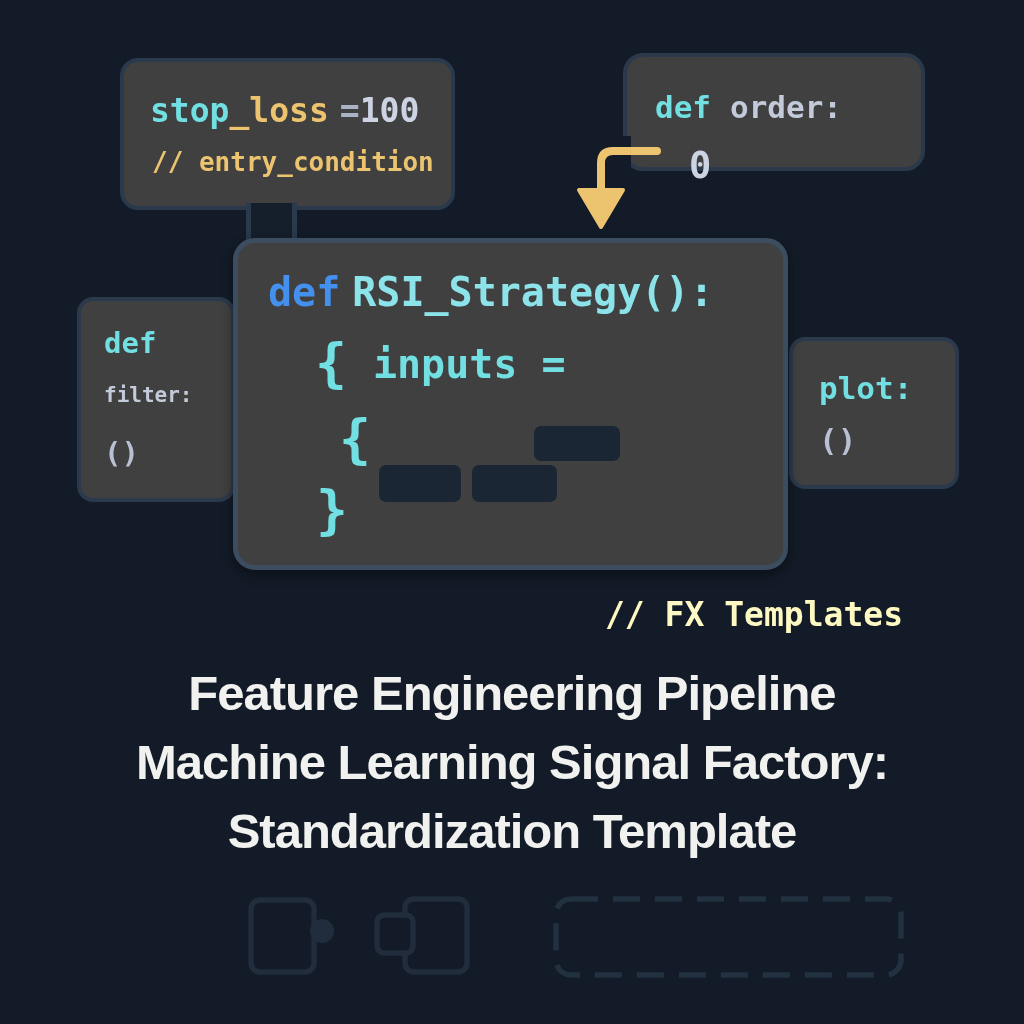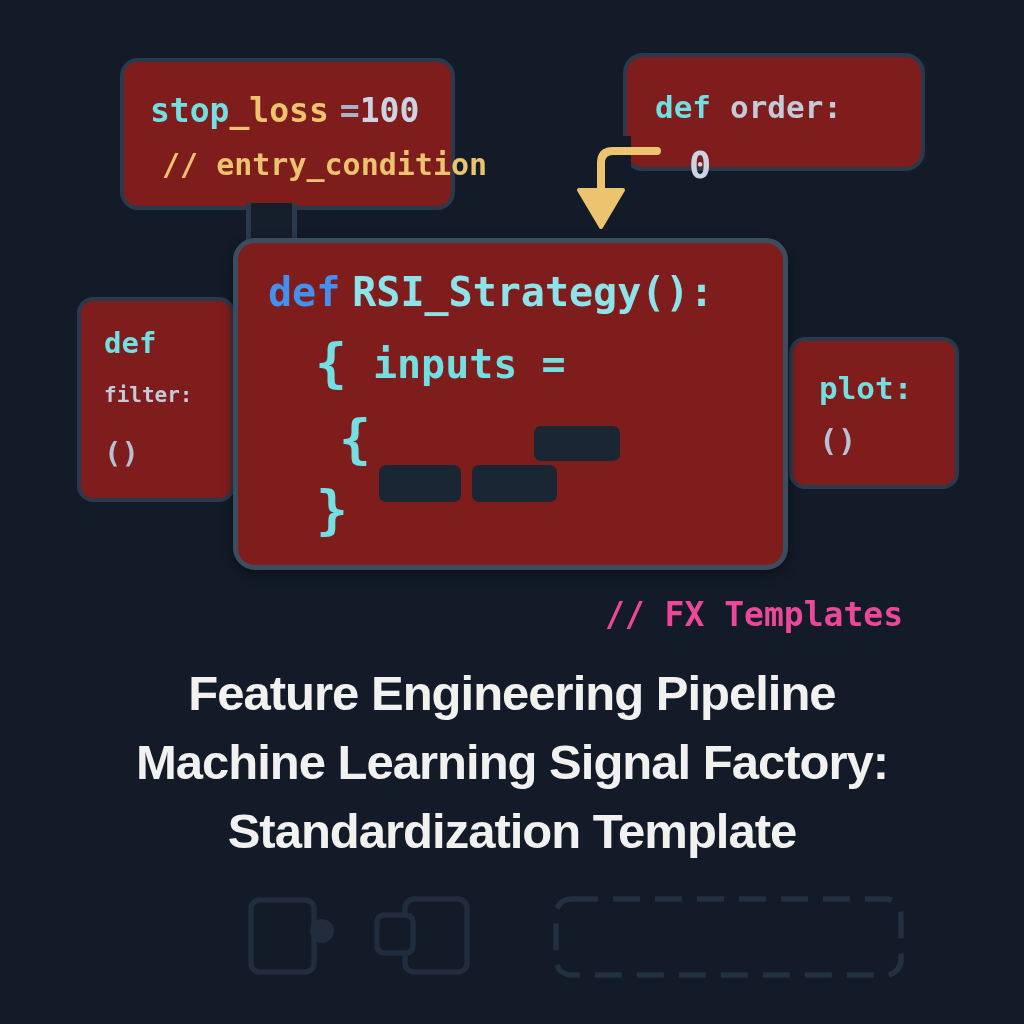--- a/index.html
+++ b/index.html
@@ -7,21 +7,21 @@
     position: relative;
     width: 1024px; height: 1024px;
     background: #121b27;
     overflow: hidden;
     font-family: "DejaVu Sans Mono", monospace;
   }
 
   
   .code-box {
     position: absolute;
-    background: #7f1d1d;
+    background: #404040;
     border: 4px solid #2a394b;
     box-sizing: border-box;
   }
   .box-stoploss { left: 120px; top: 58px;  width: 335px; height: 152px; border-radius: 18px; z-index: 2; }
   .box-order    { left: 623px; top: 53px;  width: 302px; height: 118px; border-radius: 20px; z-index: 2; }
   .box-filter   { left: 77px;  top: 297px; width: 158px; height: 205px; border-radius: 16px; z-index: 1; }
   .box-plot     { left: 789px; top: 337px; width: 170px; height: 152px; border-radius: 16px; z-index: 1; padding-left: 40px; }
   .box-main {
     left: 233px; top: 238px; width: 555px; height: 332px;
     border: 5px solid #3c4d60; border-radius: 22px; z-index: 4;
@@ -42,21 +42,21 @@
   .pale   { color: #8ce4ea; }
   .blue   { color: #4490ee; }
   .gold   { color: #ecc46f; }
   .gray   { color: #c3cbda; }
   .bright { color: #ccd3e3; }
   .lav    { color: #b9c0d4; }
 
   
   .sl-line1 { left: 26px; top: 30px; font-size: 33px; }
   .sl-eq    { margin-left: 11px; color: #aab3c6; }
-  .sl-line2 { left: 38px; top: 86px; font-size: 30px; }
+  .sl-line2 { left: 28px; top: 86px; font-size: 26px; }
 
   
   .ord-line1 { left: 28px; top: 33px; font-size: 31px; }
   .ord-name  { margin-left: 19px; }
   .ord-line2 { left: 62px; top: 88px; font-size: 37px; }
 
   
   .main-line1 { left: 30px; top: 26px; font-size: 40px; }
   .main-sig   { margin-left: 12px; }
   .main-line2 { left: 77px; top: 94px; display: flex; align-items: center; }
@@ -75,21 +75,21 @@
   .flt-2 { left: 23px; top: 82px;  font-size: 21px; }
   .flt-3 { left: 23px; top: 136px; font-size: 29px; }
 
   
   .plt-1 { left: 26px; top: 30px; font-size: 31px; }
   .plt-2 { left: 26px; top: 82px; font-size: 31px; }
 
   
   .fx-label {
     position: absolute; right: 121px; top: 595px;
-    font-size: 33px; font-weight: bold; color: #ec4899;
+    font-size: 33px; font-weight: bold; color: #fef9c3;
     white-space: nowrap; z-index: 1;
   }
 
   
   .title {
     position: absolute; left: 0; width: 100%; top: 659px;
     text-align: center;
     font-family: "Liberation Sans", sans-serif;
     font-weight: bold; font-size: 49px; line-height: 69px;
     letter-spacing: -1px; color: #f1f2f0; z-index: 1;

